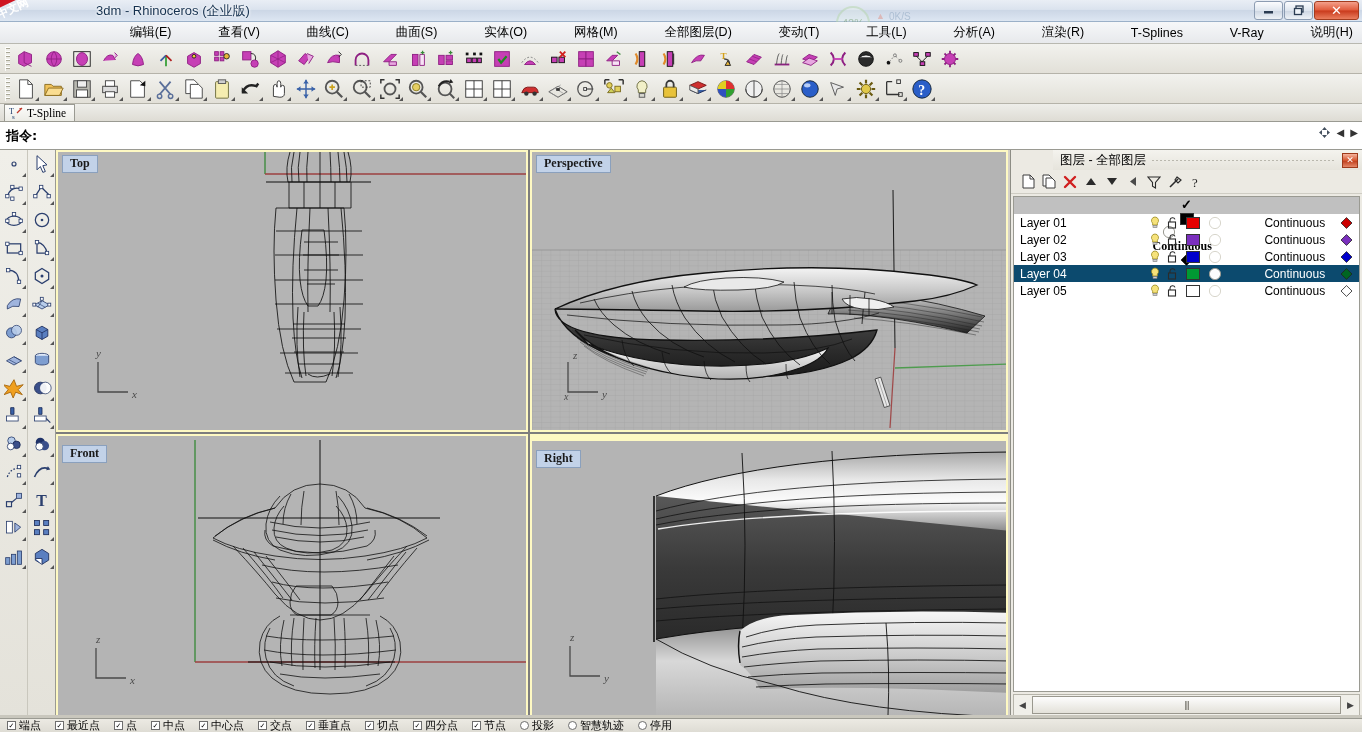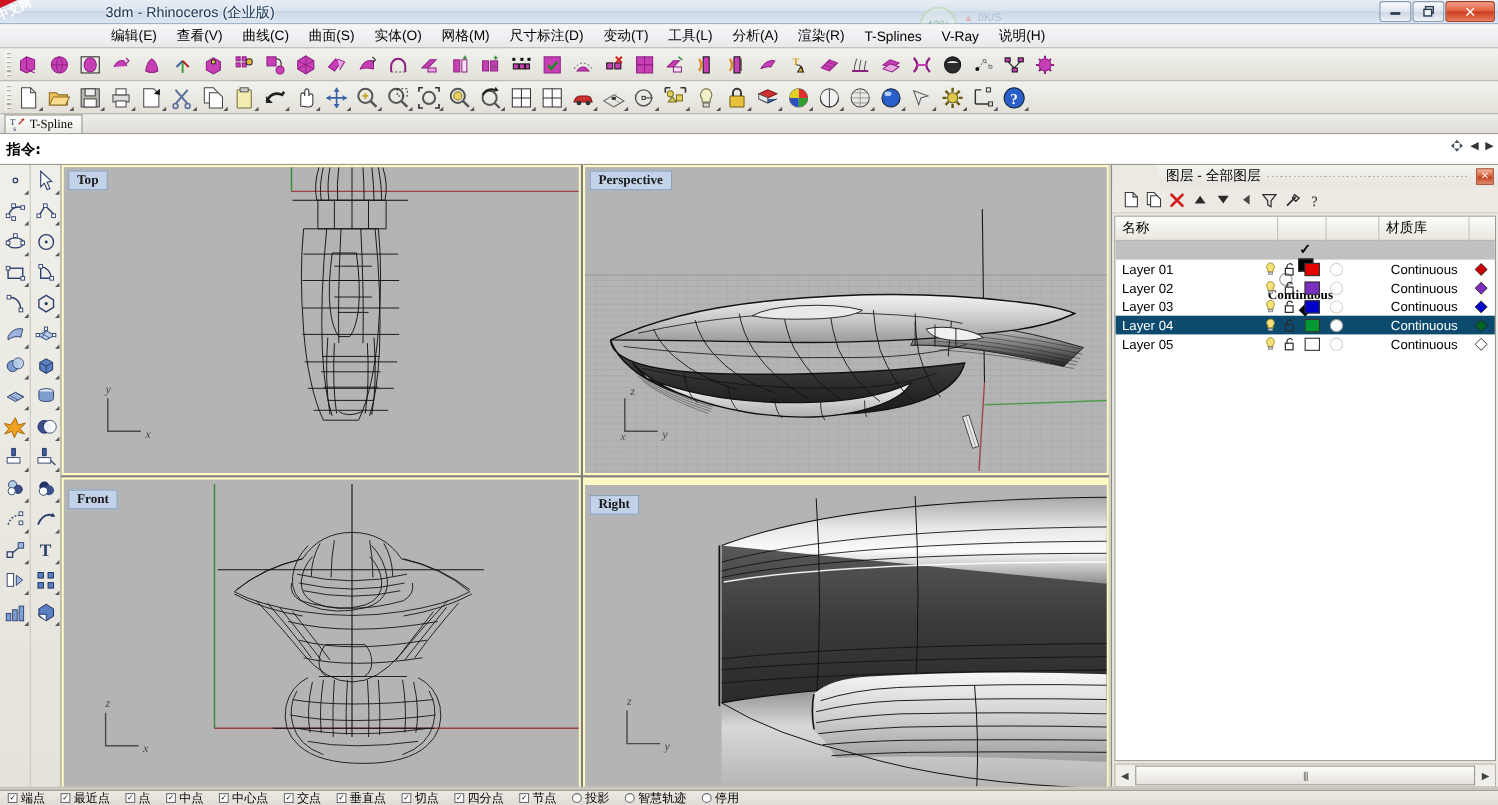--- a/index.html
+++ b/index.html
@@ -33,21 +33,21 @@
     width:45px;
     background:linear-gradient(to bottom,#f4a08a,#e05b3c 48%,#c93a1c 52%,#ea7e5e);
     border:1px solid #a33c1e; color:#fff; font-weight:bold; font-size:13px;
   }
 
   
   #menubar{
     position:absolute; left:0; top:22px; width:1362px; height:22px;
     background:linear-gradient(to bottom,#f6f7f9,#e7e9ec);
     border-bottom:1px solid #b8b8b0;
-    display:flex; align-items:center; padding-left:6px;
+    display:flex; align-items:center; padding-left:6px;justify-content:space-between;
   }
   .menu-item{
     padding:2px 9px; font-size:12.5px; color:#000; white-space:nowrap; cursor:default;
   }
 
   
   .toolbar{
     position:absolute; left:0; width:1362px; height:30px;
     background:linear-gradient(to bottom,#f2f2ee,#e2e0d8);
     border-bottom:1px solid #b5b3a9;
@@ -285,21 +285,21 @@
 </div>
 
 <div id="menubar">
   <div style="width:86px;flex:0 0 auto;"></div>
   <div class="menu-item">编辑(E)</div>
   <div class="menu-item">查看(V)</div>
   <div class="menu-item">曲线(C)</div>
   <div class="menu-item">曲面(S)</div>
   <div class="menu-item">实体(O)</div>
   <div class="menu-item">网格(M)</div>
-  <div class="menu-item">尺寸标注(D)</div>
+  <div class="menu-item">全部图层(D)</div>
   <div class="menu-item">变动(T)</div>
   <div class="menu-item">工具(L)</div>
   <div class="menu-item">分析(A)</div>
   <div class="menu-item">渲染(R)</div>
   <div class="menu-item">T-Splines</div>
   <div class="menu-item">V-Ray</div>
   <div class="menu-item">说明(H)</div>
 </div>
 
 <div class="toolbar" id="toolbar1">
@@ -1352,27 +1352,20 @@
         </svg>
     </div>
     <div class="ltool">
       <svg width="12" height="14" viewBox="0 0 12 14">
           <text x="2" y="12" font-size="13" fill="#1f1f1f" font-family="serif">?</text>
         </svg>
     </div>
   </div>
 
   <div id="layers-grid">
-    <div id="layer-head">
-      <div class="hcell" style="width:148px;">名称</div>
-      <div class="hcell" style="width:44px;"></div>
-      <div class="hcell" style="width:48px;"></div>
-      <div class="hcell" style="width:82px;">材质库</div>
-      <div class="hcell" style="width:0px;border:none;"></div>
-    </div>
     <div id="layer-rows">
         <div class="layer-row default">
           <div class="c-name">Default</div>
           <div class="c-check">
             <span style="font-size:13px;font-weight:bold;">✓</span>
           </div>
           <div class="c-bulb"></div>
           <div class="c-lock"></div>
           <div class="c-color">
             <span class="swatch" style="background:#000000"></span>

